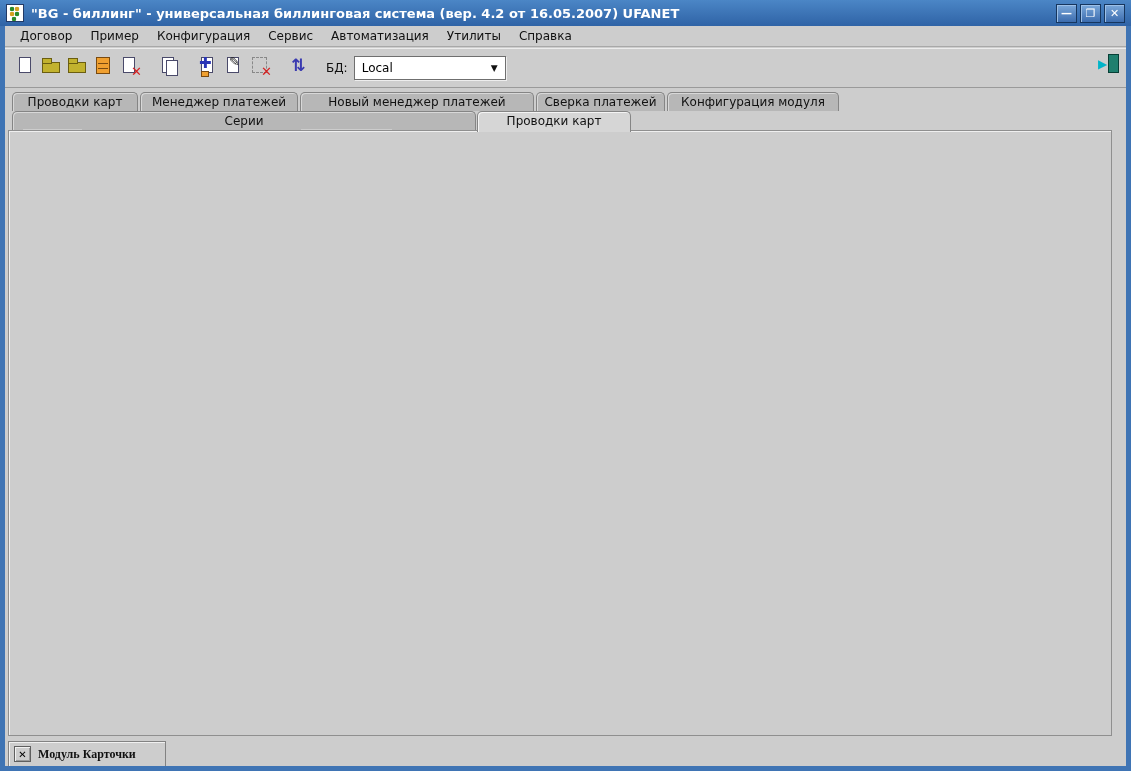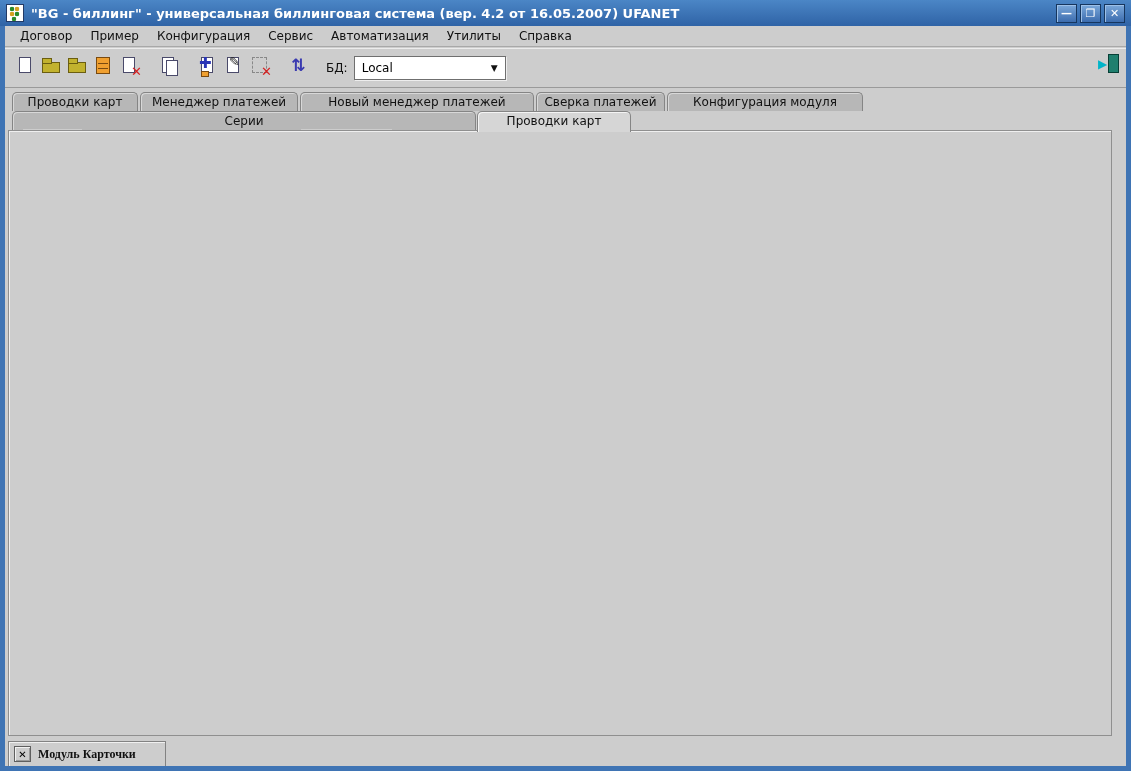--- a/index.html
+++ b/index.html
@@ -59,21 +59,21 @@
   #exit-icon .darr{position:absolute;left:1px;top:6px;color:#00b4c8;font-weight:bold;font-size:12px;}
 
   
   #tabrow1{left:12px;top:92px;display:flex;gap:2px;}
   #tabrow2{left:12px;top:111px;display:flex;gap:1px;}
   .tab{height:19px;line-height:18px;text-align:center;background:#b7b7b7;border:1px solid #858585;border-bottom:none;
     border-radius:5px 5px 0 0;box-shadow:inset 1px 1px 0 #d8d8d8;font-size:12px;color:#111;
     overflow:hidden;white-space:nowrap;}
   #tabrow1 .tab:nth-child(1){width:126px}#tabrow1 .tab:nth-child(2){width:158px}
   #tabrow1 .tab:nth-child(3){width:234px}#tabrow1 .tab:nth-child(4){width:129px}
-  #tabrow1 .tab:nth-child(5){width:196px}
+  #tabrow1 .tab:nth-child(5){width:172px}
   #tabrow2 .tab:nth-child(1){width:464px}#tabrow2 .tab:nth-child(2){width:154px}
   #tabrow2 .tab:nth-child(3){width:194px}#tabrow2 .tab:nth-child(4){width:284px}
   #tabrow2 .tab.active{background:#d6d6d6;height:21px;box-shadow:inset 1px 1px 0 #f4f4f4;position:relative;z-index:6;}
 
   #panel{left:8px;top:130px;width:1104px;height:606px;background:#cdcdcd;border:1px solid #8f8f8f;
     box-shadow:inset 1px 1px 0 #efefef;z-index:1;}
 
   
   .group{position:absolute;border:1px solid #9b9b9b;box-shadow:inset 1px 1px 0 #f0f0f0,1px 1px 0 #f0f0f0;}
   .group>.gtitle{position:absolute;top:-8px;left:8px;background:#cdcdcd;padding:0 5px;font-size:12px;color:#1c1c1c;

